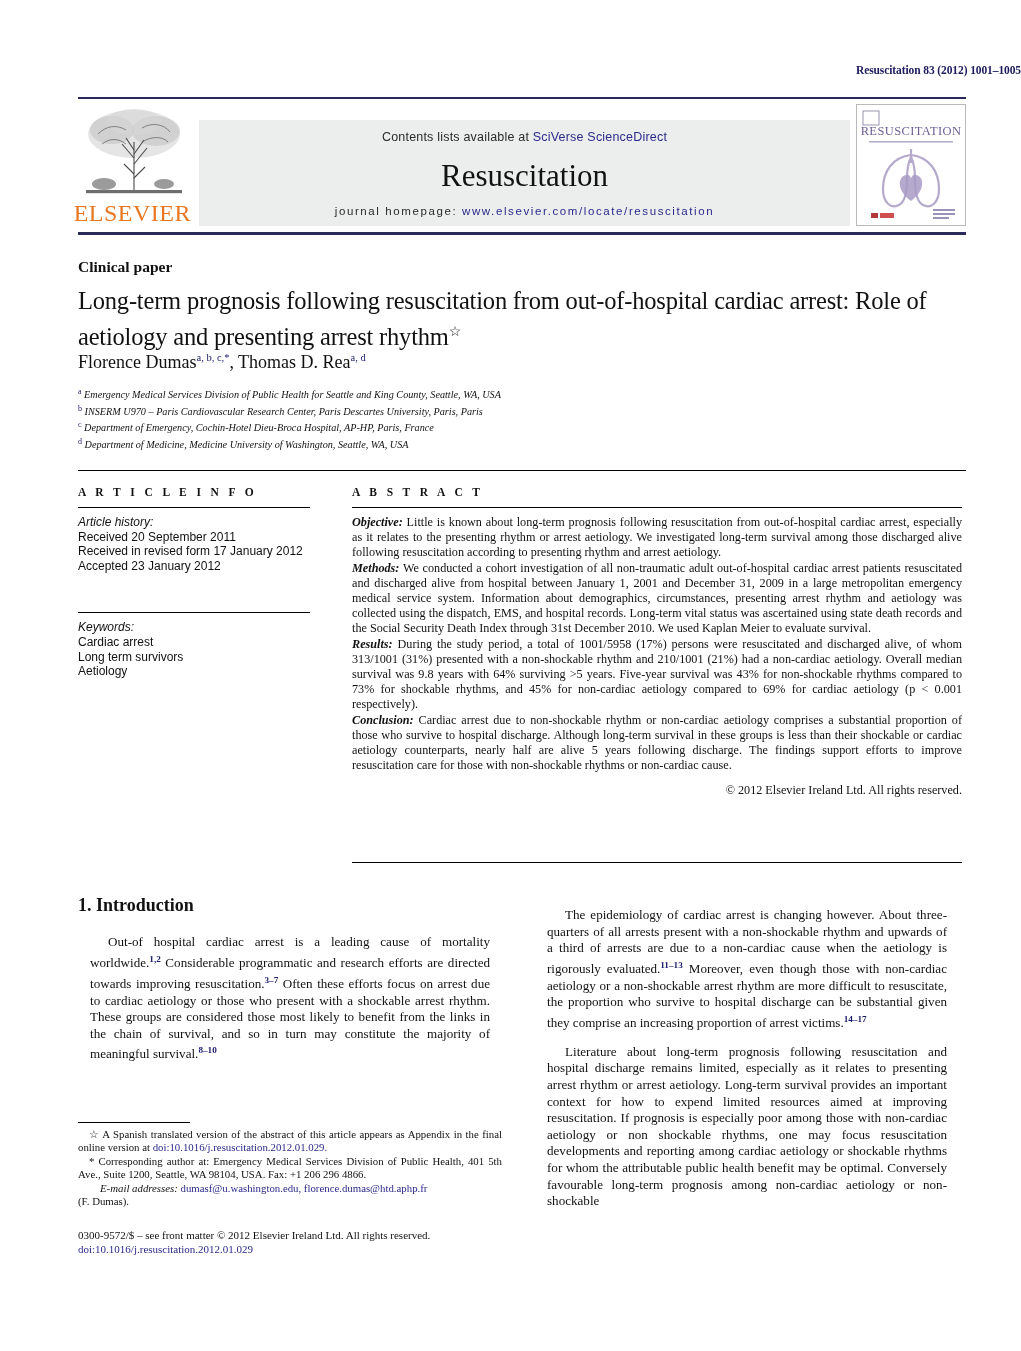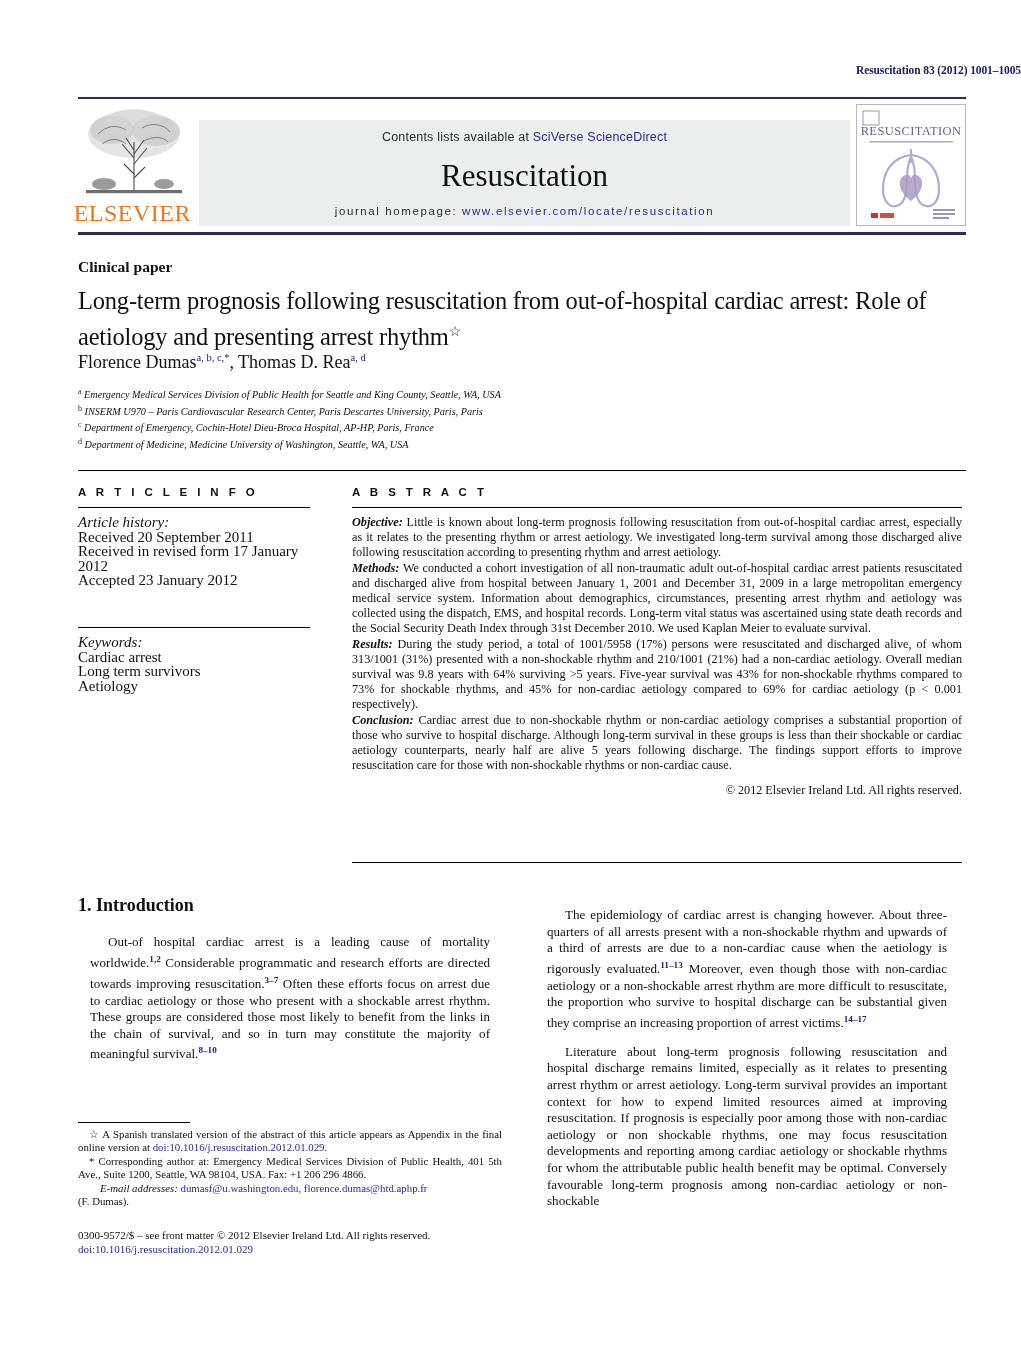--- a/index.html
+++ b/index.html
@@ -175,33 +175,33 @@
     position: absolute;
     left: 78px; top: 486px;
     width: 232px;
   }
   .abs-col {
     position: absolute;
     left: 352px; top: 486px;
     width: 610px;
   }
   .col-head {
-    font-family: Liberation Sans, sans-serif;
+    font-family: Liberation Serif, serif;
     font-weight: bold;
     font-size: 11.5px;
     letter-spacing: 3.4px;
     color: #111;
   }
   .thinrule {
     border-top: 1px solid #000;
     margin: 9px 0 7px 0;
   }
   .info-block {
-    font-family: Liberation Serif, serif;
-    font-size: 15px;
+    font-family: Liberation Sans, sans-serif;
+    font-size: 12px;
     line-height: 14.6px;
     color: #111;
   }
   .info-block .ital { font-style: italic; }
   .info-gap { height: 30px; }
   .abs-body {
     font-family: "Liberation Serif", serif;
     font-size: 12.2px;
     line-height: 15.2px;
     text-align: justify;

